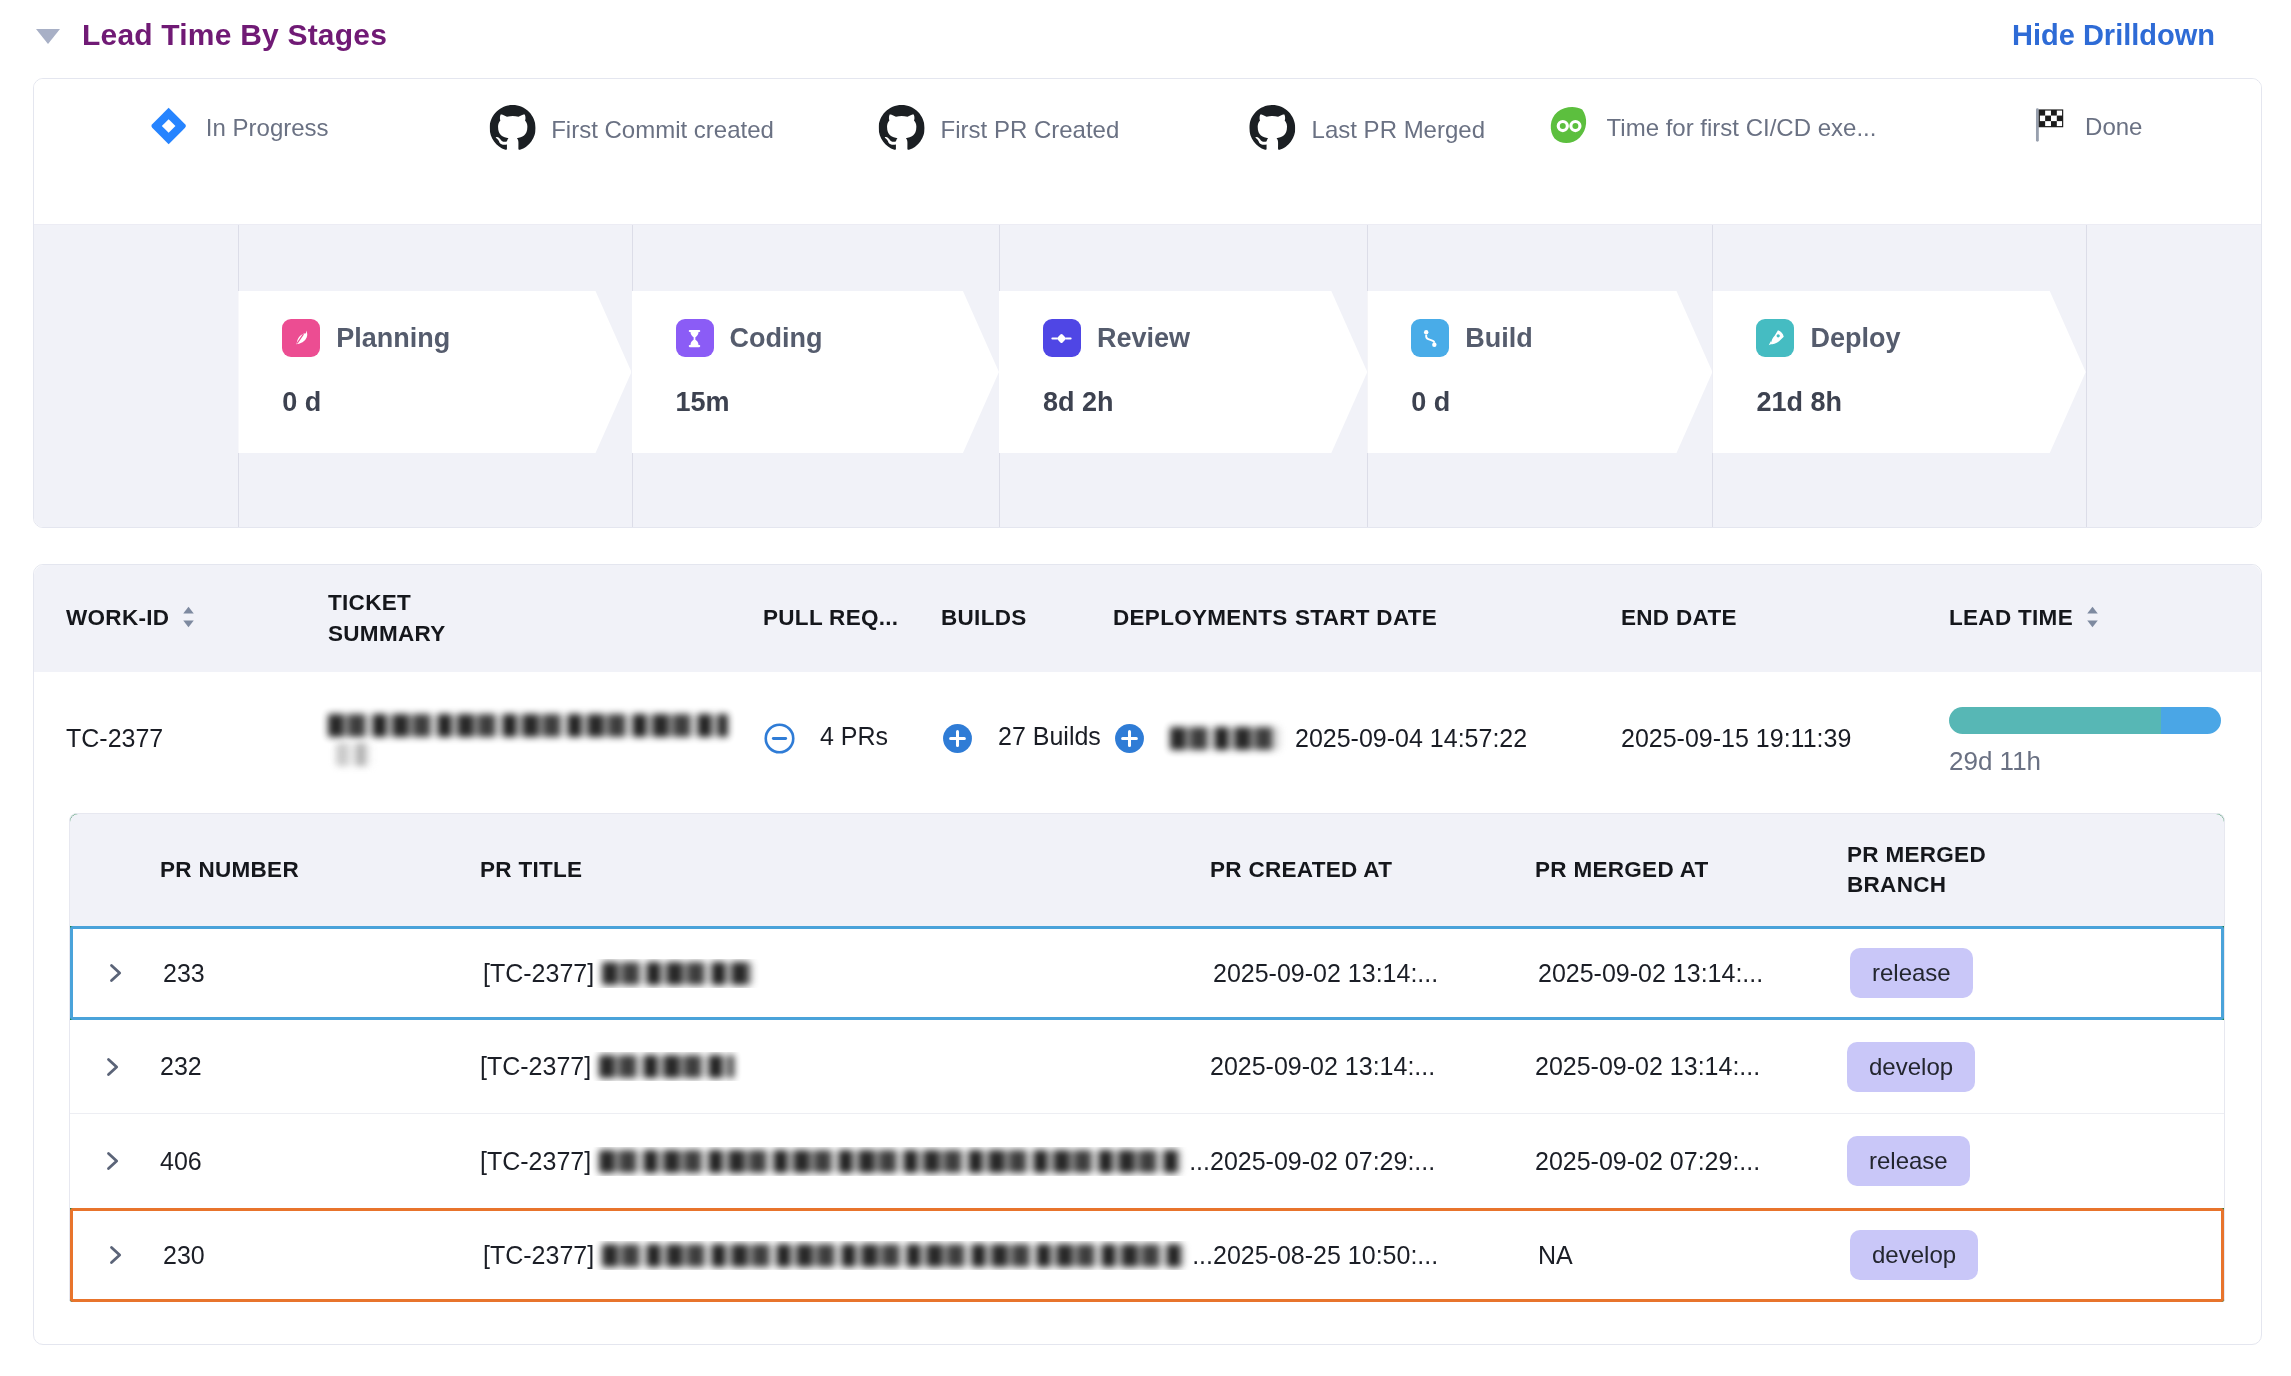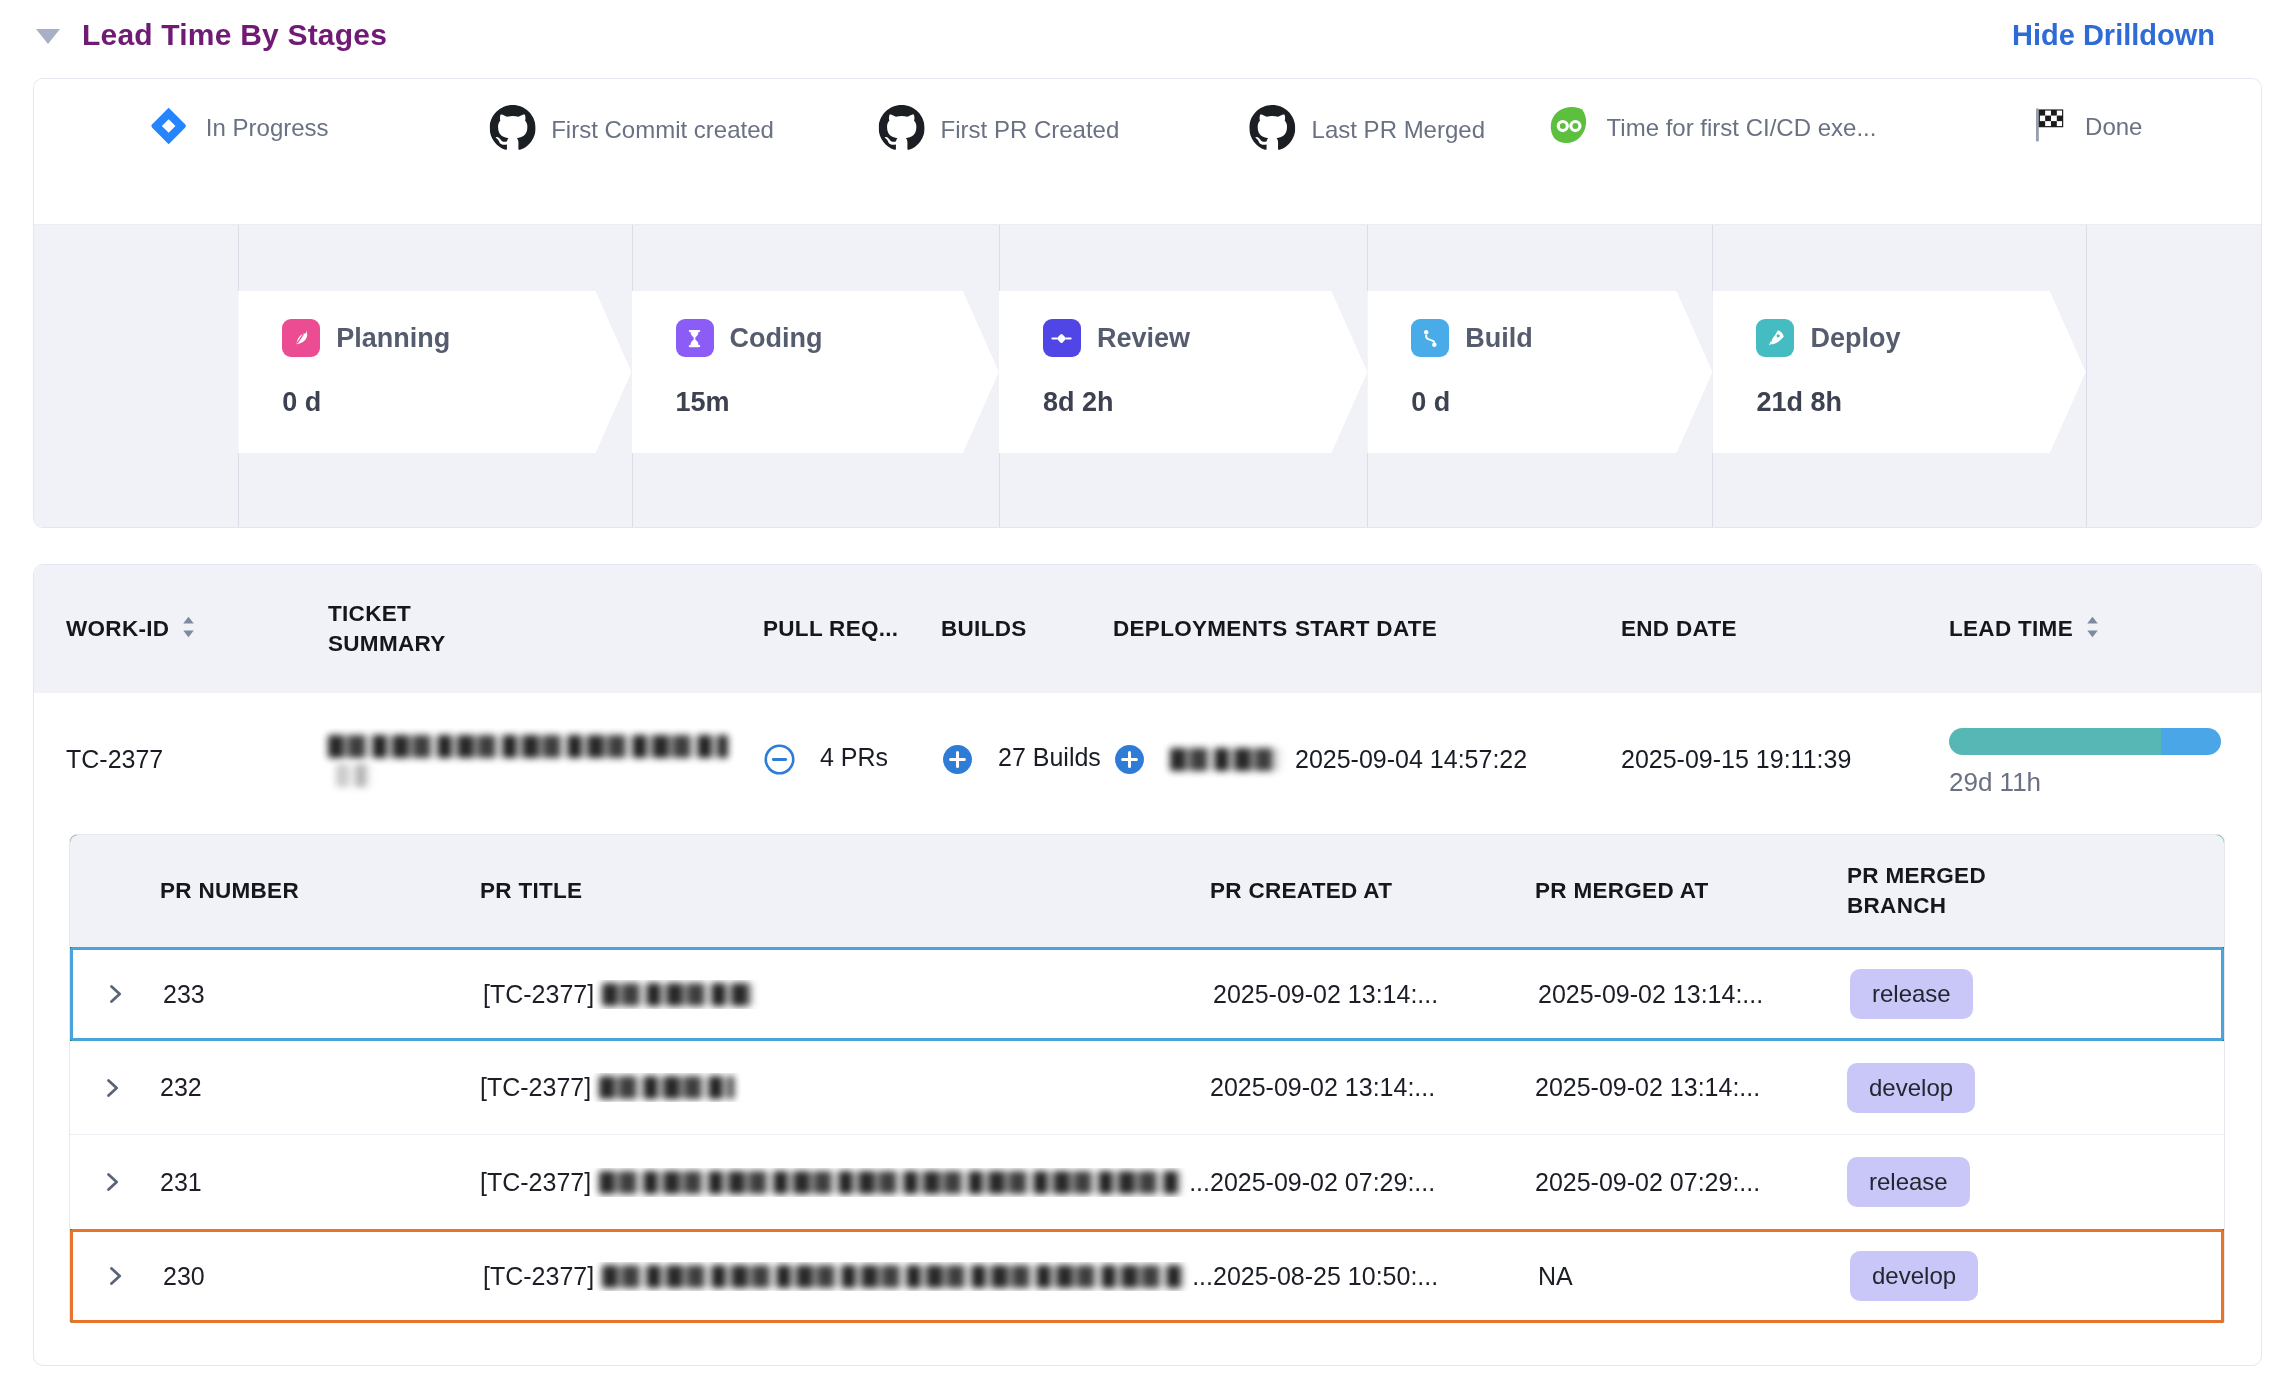--- a/index.html
+++ b/index.html
@@ -24,21 +24,21 @@
              clip-path:polygon(0 0, calc(100% - 36px) 0, 100% 50%, calc(100% - 36px) 100%, 0 100%);
              padding:28px 0 0 44px; }
   .chev-head { display:flex; align-items:center; gap:16px; }
   .stage-ic { width:38px; height:38px; border-radius:9px; display:flex; align-items:center; justify-content:center; flex:0 0 auto; }
   .stage-name { font-size:27px; font-weight:bold; color:#555c6d; }
   .stage-dur { font-size:27px; font-weight:bold; color:#3d4250; margin-top:30px; }
 
   
   .table-card { margin:36px 29px 0 33px; border:1px solid #e4e6ef; border-radius:10px; background:#fff; padding-bottom:42px; }
   .wt-header, .wt-row { display:grid; grid-template-columns:262px 435px 178px 172px 182px 326px 328px 1fr; align-items:center; padding:0 40px 0 32px; }
-  .wt-header { height:128px; background:#f1f2f8; border-radius:10px 10px 0 0; }
+  .wt-header { height:107px; background:#f1f2f8; border-radius:10px 10px 0 0; }
   .col-label { font-size:22.5px; font-weight:bold; color:#15171c; letter-spacing:.3px; line-height:1.35; }
   .col-with-sort { display:flex; align-items:center; gap:12px; }
   .wrap-160 { max-width:165px; }
   .wt-row { height:133px; background:#fff; font-size:25px; color:#191c24; }
   .cell-flex { display:flex; align-items:flex-start; gap:24px; }
   .lead-cell { display:flex; flex-direction:column; gap:12px; padding-top:6px; }
   .lead-bar { display:flex; width:272px; height:27px; border-radius:14px; overflow:hidden; }
   .lead-bar span { display:block; height:100%; }
   .lead-label { font-size:26px; color:#6a7183; }
 
@@ -333,21 +333,21 @@
           <span class="badge" style="background-color: rgb(201, 199, 248);">develop</span>
         </span>
       </div>
 
       <div class="pr-row">
         <span class="chev-btn">
           <svg viewBox="0 0 24 24" width="28" height="28">
               <path d="M9 5.5 16 12l-7 6.5" fill="none" stroke="#5B6478" stroke-width="2.4" stroke-linecap="round" stroke-linejoin="round"></path>
             </svg>
         </span>
-        <span>231</span>
+        <span>406</span>
         <span class="pr-title">
           <span>[TC-2377]</span>
             <span class="redact" style="width:620px"></span>
             <span>...</span>
         </span>
         <span>2025-09-02 07:29:...</span>
         <span>2025-09-02 07:29:...</span>
         <span>
           <span class="badge" style="background-color: rgb(201, 199, 248);">release</span>
         </span>

